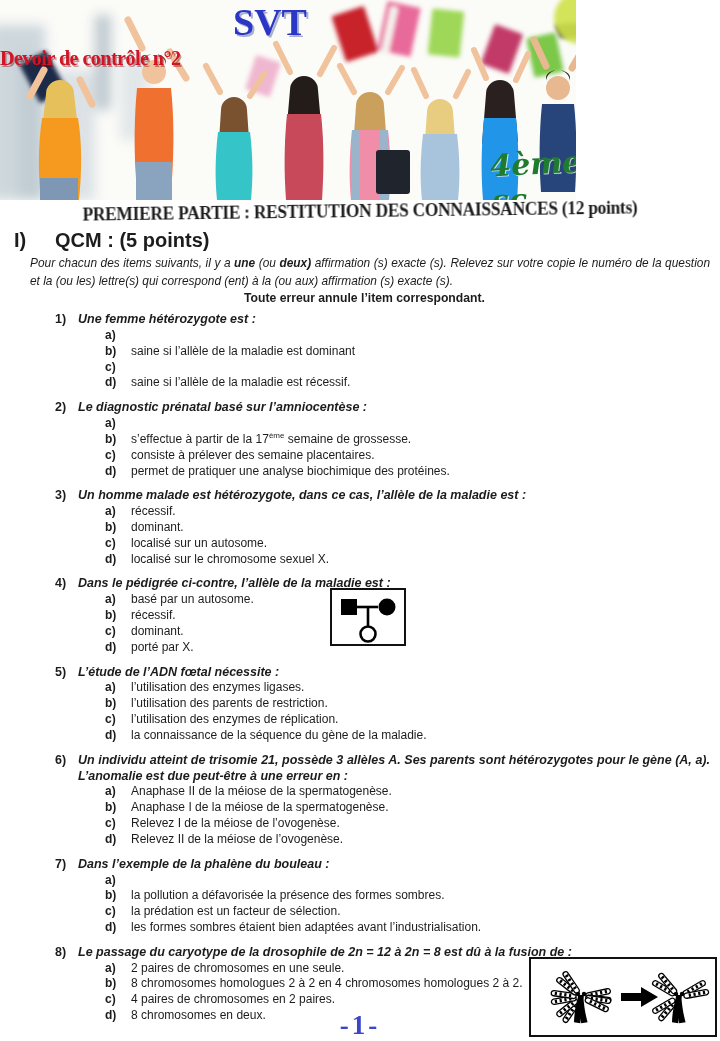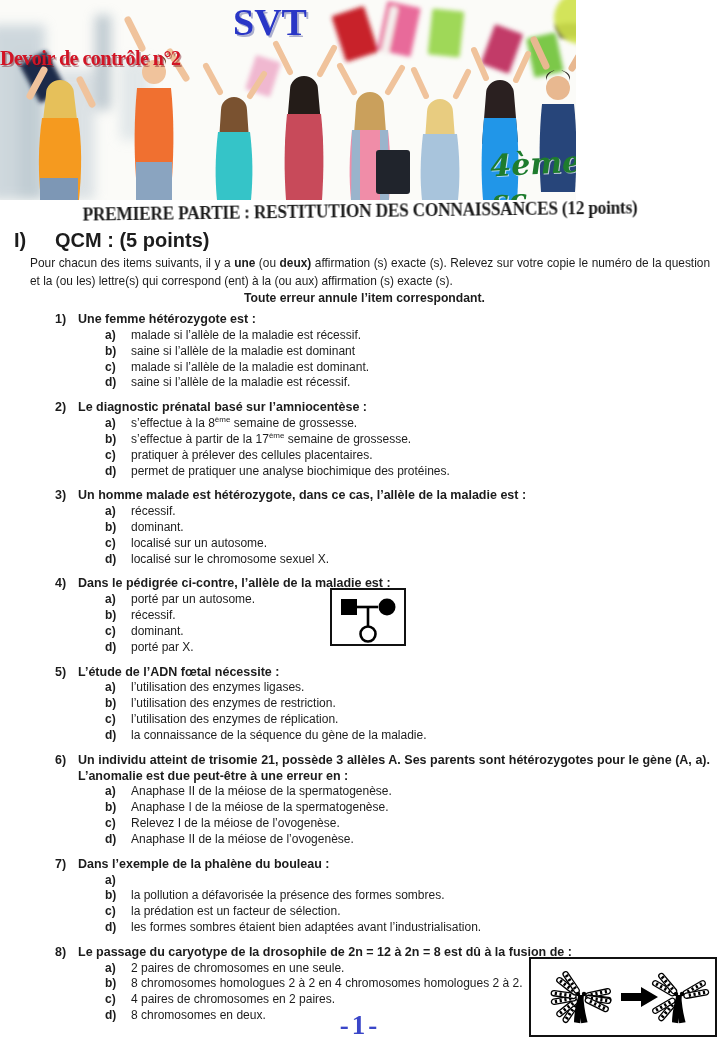--- a/index.html
+++ b/index.html
@@ -20,28 +20,28 @@
             text-shadow:1px 1px 0 rgba(255,255,255,.7);}
 
   
   .part-title{margin-top:1px;text-align:center;font-family:"Liberation Serif",serif;
               font-weight:bold;font-size:18.5px;letter-spacing:-.3px;
               transform:scaleX(.94) rotate(-.7deg);}
 
   
   .sec{display:flex;margin:7px 0 2px 14px;font-weight:bold;font-size:20px;}
   .sec .numeral{width:41px;}
-  .intro{margin:2px 10px 0 30px;font-size:11.9px;line-height:1.52;text-align:justify;}
+  .intro{margin:2px 10px 0 30px;font-size:11.9px;line-height:1.52;text-align:justify;font-style:italic;}
   .note{text-align:center;font-weight:bold;font-size:12.2px;margin:1px 0 7px;padding-left:9px;}
 
   
   .q{position:relative;margin-bottom:9px;}
   .q-head{display:flex;font-weight:bold;font-size:12.5px;line-height:15.9px;}
   .q-num{flex:0 0 23px;margin-left:55px;}
-  .q-title{margin-right:55px;}
+  .q-title{margin-right:55px;font-style:italic;}
   .q-title.wide{margin-right:10px;text-align:justify;}
   .opt{display:flex;font-size:12px;line-height:15.8px;}
   .ol{flex:0 0 26px;margin-left:105px;font-weight:bold;}
   .ot sup{font-size:8px;line-height:0;}
 
   .fig4{position:absolute;left:330px;top:12px;}
   .fig8{position:absolute;left:529px;top:12px;}
 
   .pagenum{position:absolute;left:0;right:0;bottom:0;text-align:center;
            font-family:"Liberation Serif",serif;font-size:27px;font-weight:bold;
@@ -202,52 +202,49 @@
   <p class="intro"><span>Pour chacun des items suivants, il y a </span><b>une</b><span> (ou </span><b>deux)</b><span> affirmation (s) exacte (s). Relevez sur votre copie le numéro de la question et la (ou les) lettre(s) qui correspond (ent) à la (ou aux) affirmation (s) exacte (s).</span></p>
   <div class="note">Toute erreur annule l’item correspondant.</div>
 
   <div class="q">
     <div class="q-head">
         <span class="q-num">1)</span>
         <span class="q-title">Une femme hétérozygote est :</span>
       </div>
     <div class="opt">
         <span class="ol">a)</span>
-        <span class="ot">malade si l’allèle de la maladie est récessif.</span>
       </div>
     <div class="opt">
         <span class="ol">b)</span>
         <span class="ot">saine si l’allèle de la maladie est dominant</span>
       </div>
     <div class="opt">
         <span class="ol">c)</span>
-        <span class="ot">malade si l’allèle de la maladie est dominant.</span>
       </div>
     <div class="opt">
         <span class="ol">d)</span>
         <span class="ot">saine si l’allèle de la maladie est récessif.</span>
       </div>
   </div>
 
   <div class="q">
     <div class="q-head">
         <span class="q-num">2)</span>
         <span class="q-title">Le diagnostic prénatal basé sur l’amniocentèse :</span>
       </div>
     <div class="opt">
         <span class="ol">a)</span>
-        <span class="ot"><span>s’effectue à la 8</span><sup>ème</sup><span> semaine de grossesse.</span></span>
       </div>
     <div class="opt">
         <span class="ol">b)</span>
         <span class="ot"><span>s’effectue à partir de la 17</span><sup>ème</sup><span> semaine de grossesse.</span></span>
       </div>
     <div class="opt">
         <span class="ol">c)</span>
-        <span class="ot">pratiquer à prélever des cellules placentaires.</span>
+        <span class="ot">consiste à prélever des semaine placentaires.</span>
       </div>
     <div class="opt">
         <span class="ol">d)</span>
         <span class="ot">permet de pratiquer une analyse biochimique des protéines.</span>
       </div>
   </div>
 
   <div class="q">
     <div class="q-head">
         <span class="q-num">3)</span>
@@ -271,21 +268,21 @@
       </div>
   </div>
 
   <div class="q">
     <div class="q-head">
         <span class="q-num">4)</span>
         <span class="q-title">Dans le pédigrée ci-contre, l’allèle de la maladie est :</span>
       </div>
     <div class="opt">
         <span class="ol">a)</span>
-        <span class="ot">porté par un autosome.</span>
+        <span class="ot">basé par un autosome.</span>
       </div>
     <div class="opt">
         <span class="ol">b)</span>
         <span class="ot">récessif.</span>
       </div>
     <div class="opt">
         <span class="ol">c)</span>
         <span class="ot">dominant.</span>
       </div>
     <div class="opt">
@@ -308,21 +305,21 @@
     <div class="q-head">
         <span class="q-num">5)</span>
         <span class="q-title">L’étude de l’ADN fœtal nécessite :</span>
       </div>
     <div class="opt">
         <span class="ol">a)</span>
         <span class="ot">l’utilisation des enzymes ligases.</span>
       </div>
     <div class="opt">
         <span class="ol">b)</span>
-        <span class="ot">l’utilisation des enzymes de restriction.</span>
+        <span class="ot">l’utilisation des parents de restriction.</span>
       </div>
     <div class="opt">
         <span class="ol">c)</span>
         <span class="ot">l’utilisation des enzymes de réplication.</span>
       </div>
     <div class="opt">
         <span class="ol">d)</span>
         <span class="ot">la connaissance de la séquence du gène de la maladie.</span>
       </div>
   </div>
@@ -339,21 +336,21 @@
     <div class="opt">
         <span class="ol">b)</span>
         <span class="ot">Anaphase I de la méiose de la spermatogenèse.</span>
       </div>
     <div class="opt">
         <span class="ol">c)</span>
         <span class="ot">Relevez I de la méiose de l’ovogenèse.</span>
       </div>
     <div class="opt">
         <span class="ol">d)</span>
-        <span class="ot">Anaphase II de la méiose de l’ovogenèse.</span>
+        <span class="ot">Relevez II de la méiose de l’ovogenèse.</span>
       </div>
   </div>
 
   <div class="q">
     <div class="q-head">
         <span class="q-num">7)</span>
         <span class="q-title">Dans l’exemple de la phalène du bouleau :</span>
       </div>
     <div class="opt">
         <span class="ol">a)</span>

